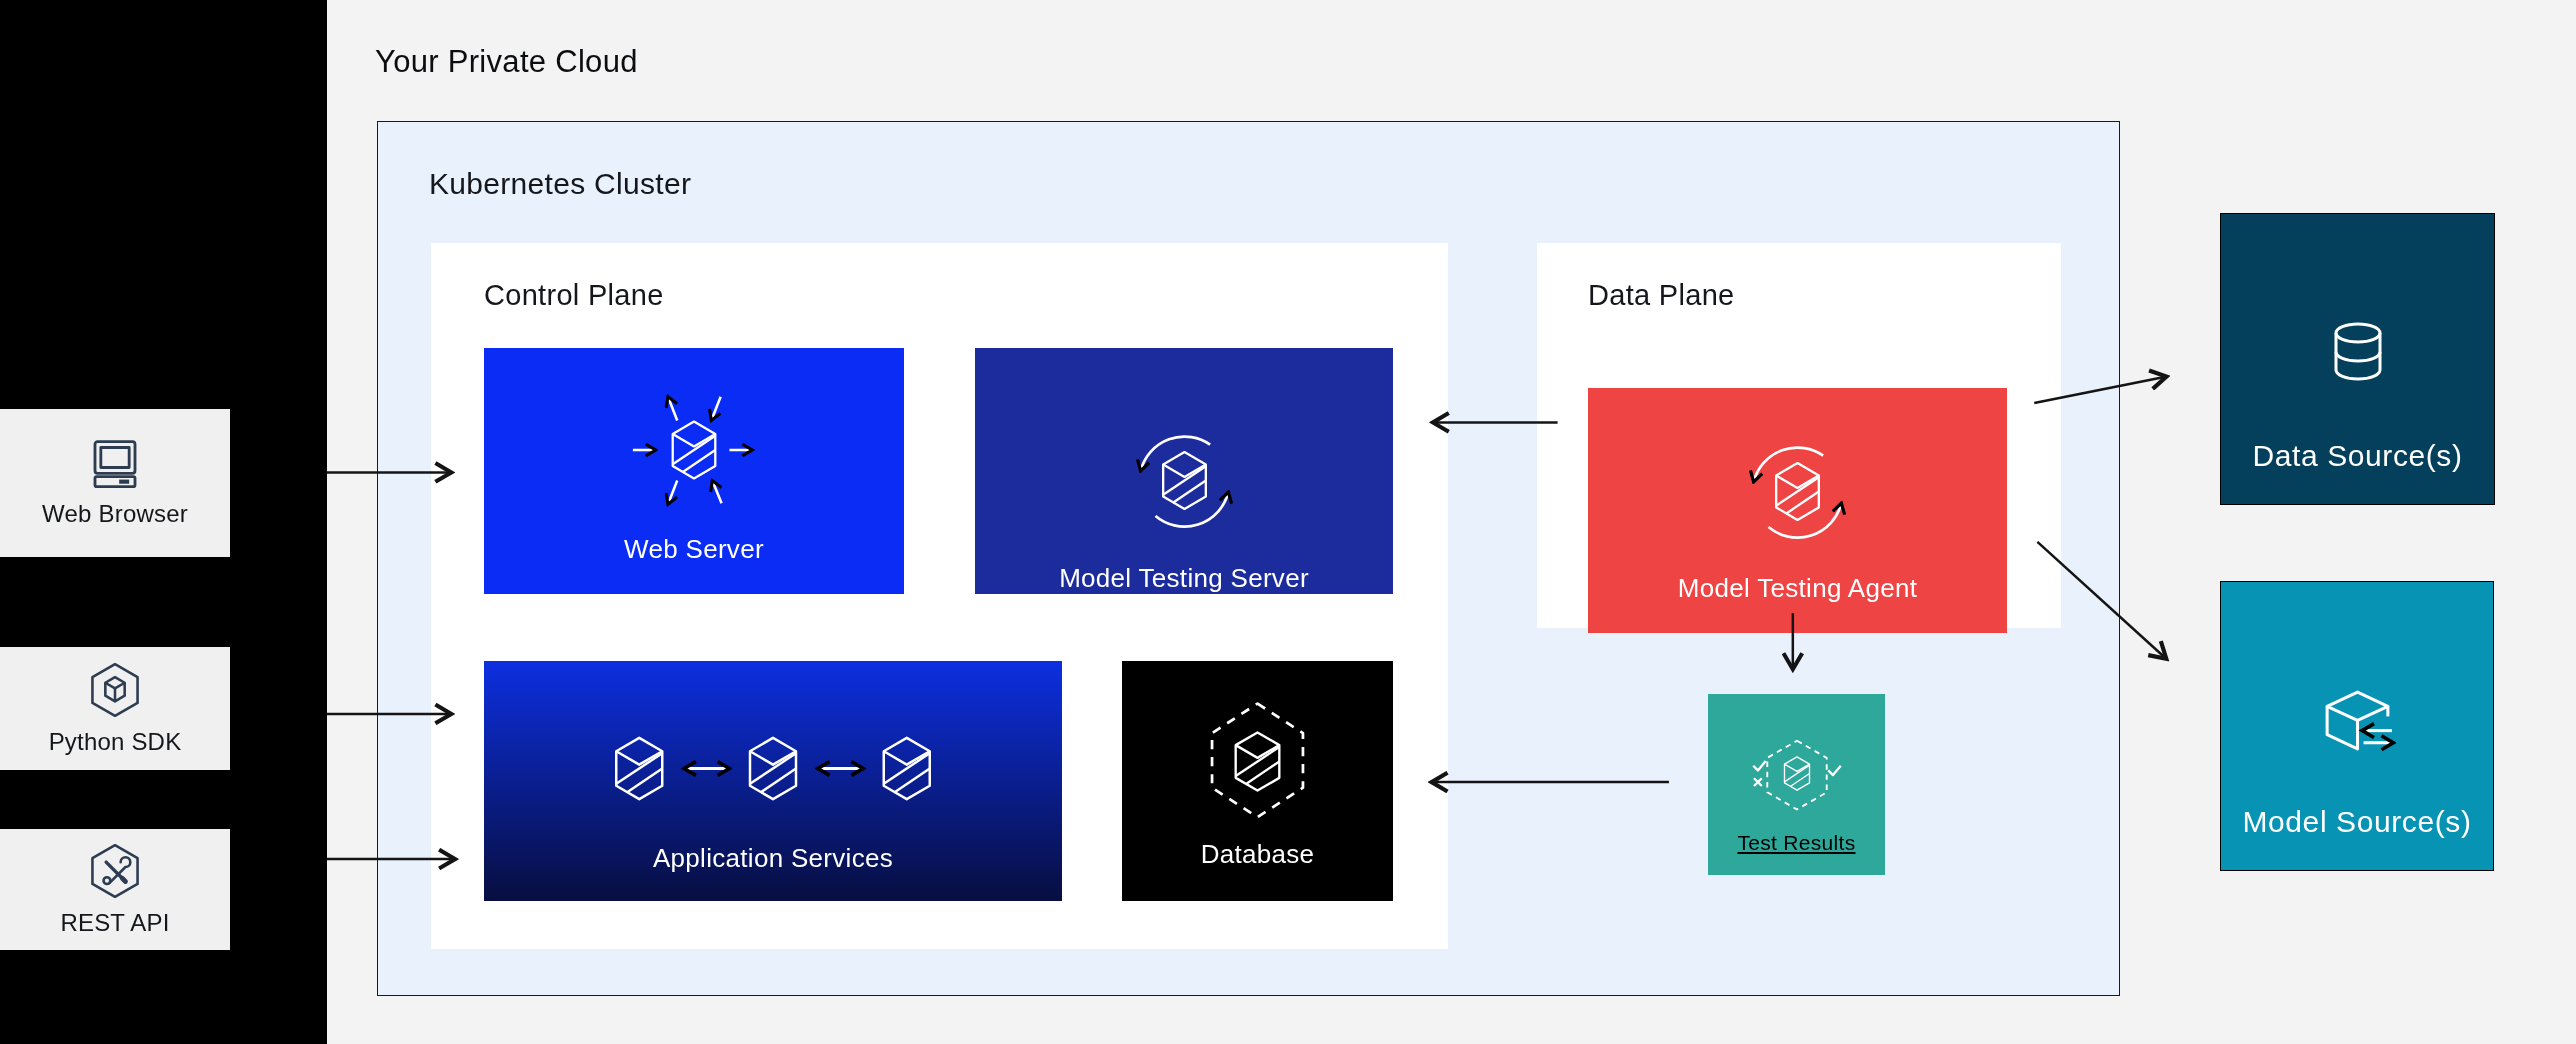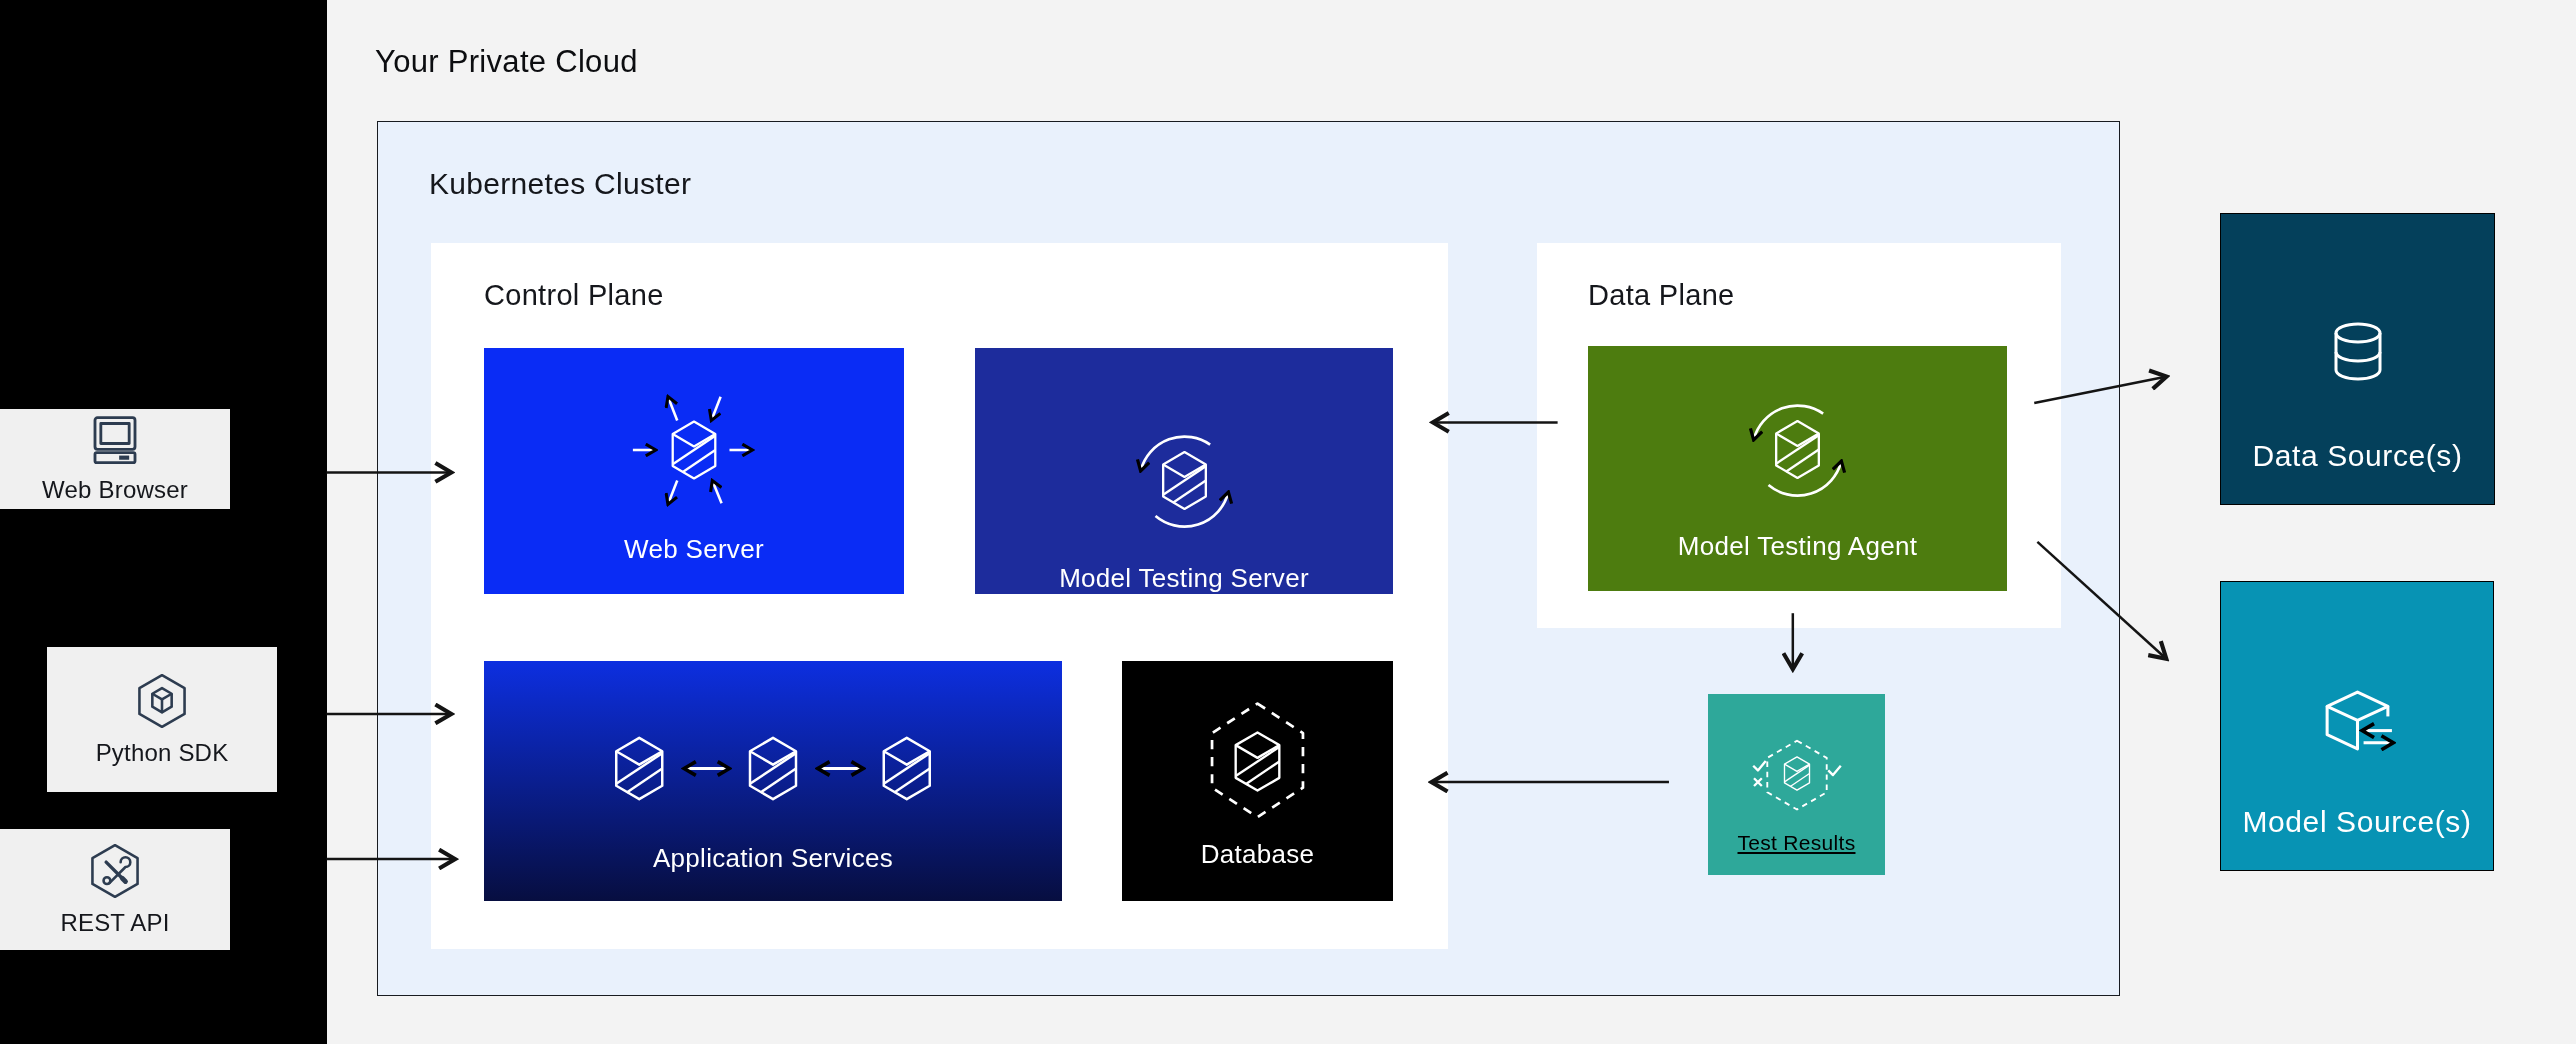--- a/index.html
+++ b/index.html
@@ -43,22 +43,22 @@
   .node.source{border:1.9px solid #000;margin-left:11px;}
   .node.data-sources{left:2209px;top:213px;width:275px;height:292px;padding-bottom:31px;}
   .node.data-sources svg{width:70px;height:70px;margin-bottom:51px;}
   .node.model-sources{left:2209px;top:581px;width:274px;height:290px;padding-bottom:31px;}
   .node.model-sources svg{width:81px;height:73px;margin-bottom:46px;}
   .node.source .node-label{font-size:30px;font-weight:300;letter-spacing:0.6px;}
 
   
   .client-card{position:absolute;left:0;width:230px;background:#f0f0f0;display:flex;flex-direction:column;
                align-items:center;justify-content:center;gap:8.8px;color:#2d3c50;}
-  .client-card.web-browser{top:409px;height:100px;}
-  .client-card.python-sdk{top:647px;height:145px;margin-left:47px;}
+  .client-card.web-browser{top:409px;height:148px;}
+  .client-card.python-sdk{top:647px;height:123px;}
   .client-card.rest-api{top:793px;height:121px;margin-top:36px;}
   .client-card svg{display:block;color:#2d3c50;}
   .client-label{font-size:24px;color:#15171c;letter-spacing:0.2px;}
 
   .arrows{position:absolute;left:0;top:0;width:2576px;height:1045px;pointer-events:none;}
   .hidden-defs{position:absolute;width:0;height:0;overflow:hidden;}
 </style>
 </head>
 <body>
 
@@ -176,21 +176,21 @@
           </g>
           <use href="#prism" x="26" y="26" width="48" height="58"></use>
         </svg>
         <div class="node-label">Database</div>
       </div>
     </div>
 
     <div class="panel data">
       <div class="panel-label">Data Plane</div>
 
-      <div class="node agent" style="background: #4d7c0f;">
+      <div class="node agent" style="background: #ef4444; margin-top: 42px;">
         <svg viewBox="0 0 120 120">
           <use href="#prism" x="34" y="27" width="52" height="64"></use>
           <g fill="none" stroke="currentColor" stroke-width="2.6">
             <path d="M17.5,48.6 A44,44 0 0 1 85,24" marker-start="url(#ah-icon)"></path>
             <path d="M102.5,71.4 A44,44 0 0 1 31.7,93.7" marker-start="url(#ah-icon)"></path>
           </g>
         </svg>
         <div class="node-label">Model Testing Agent</div>
       </div>
     </div>

